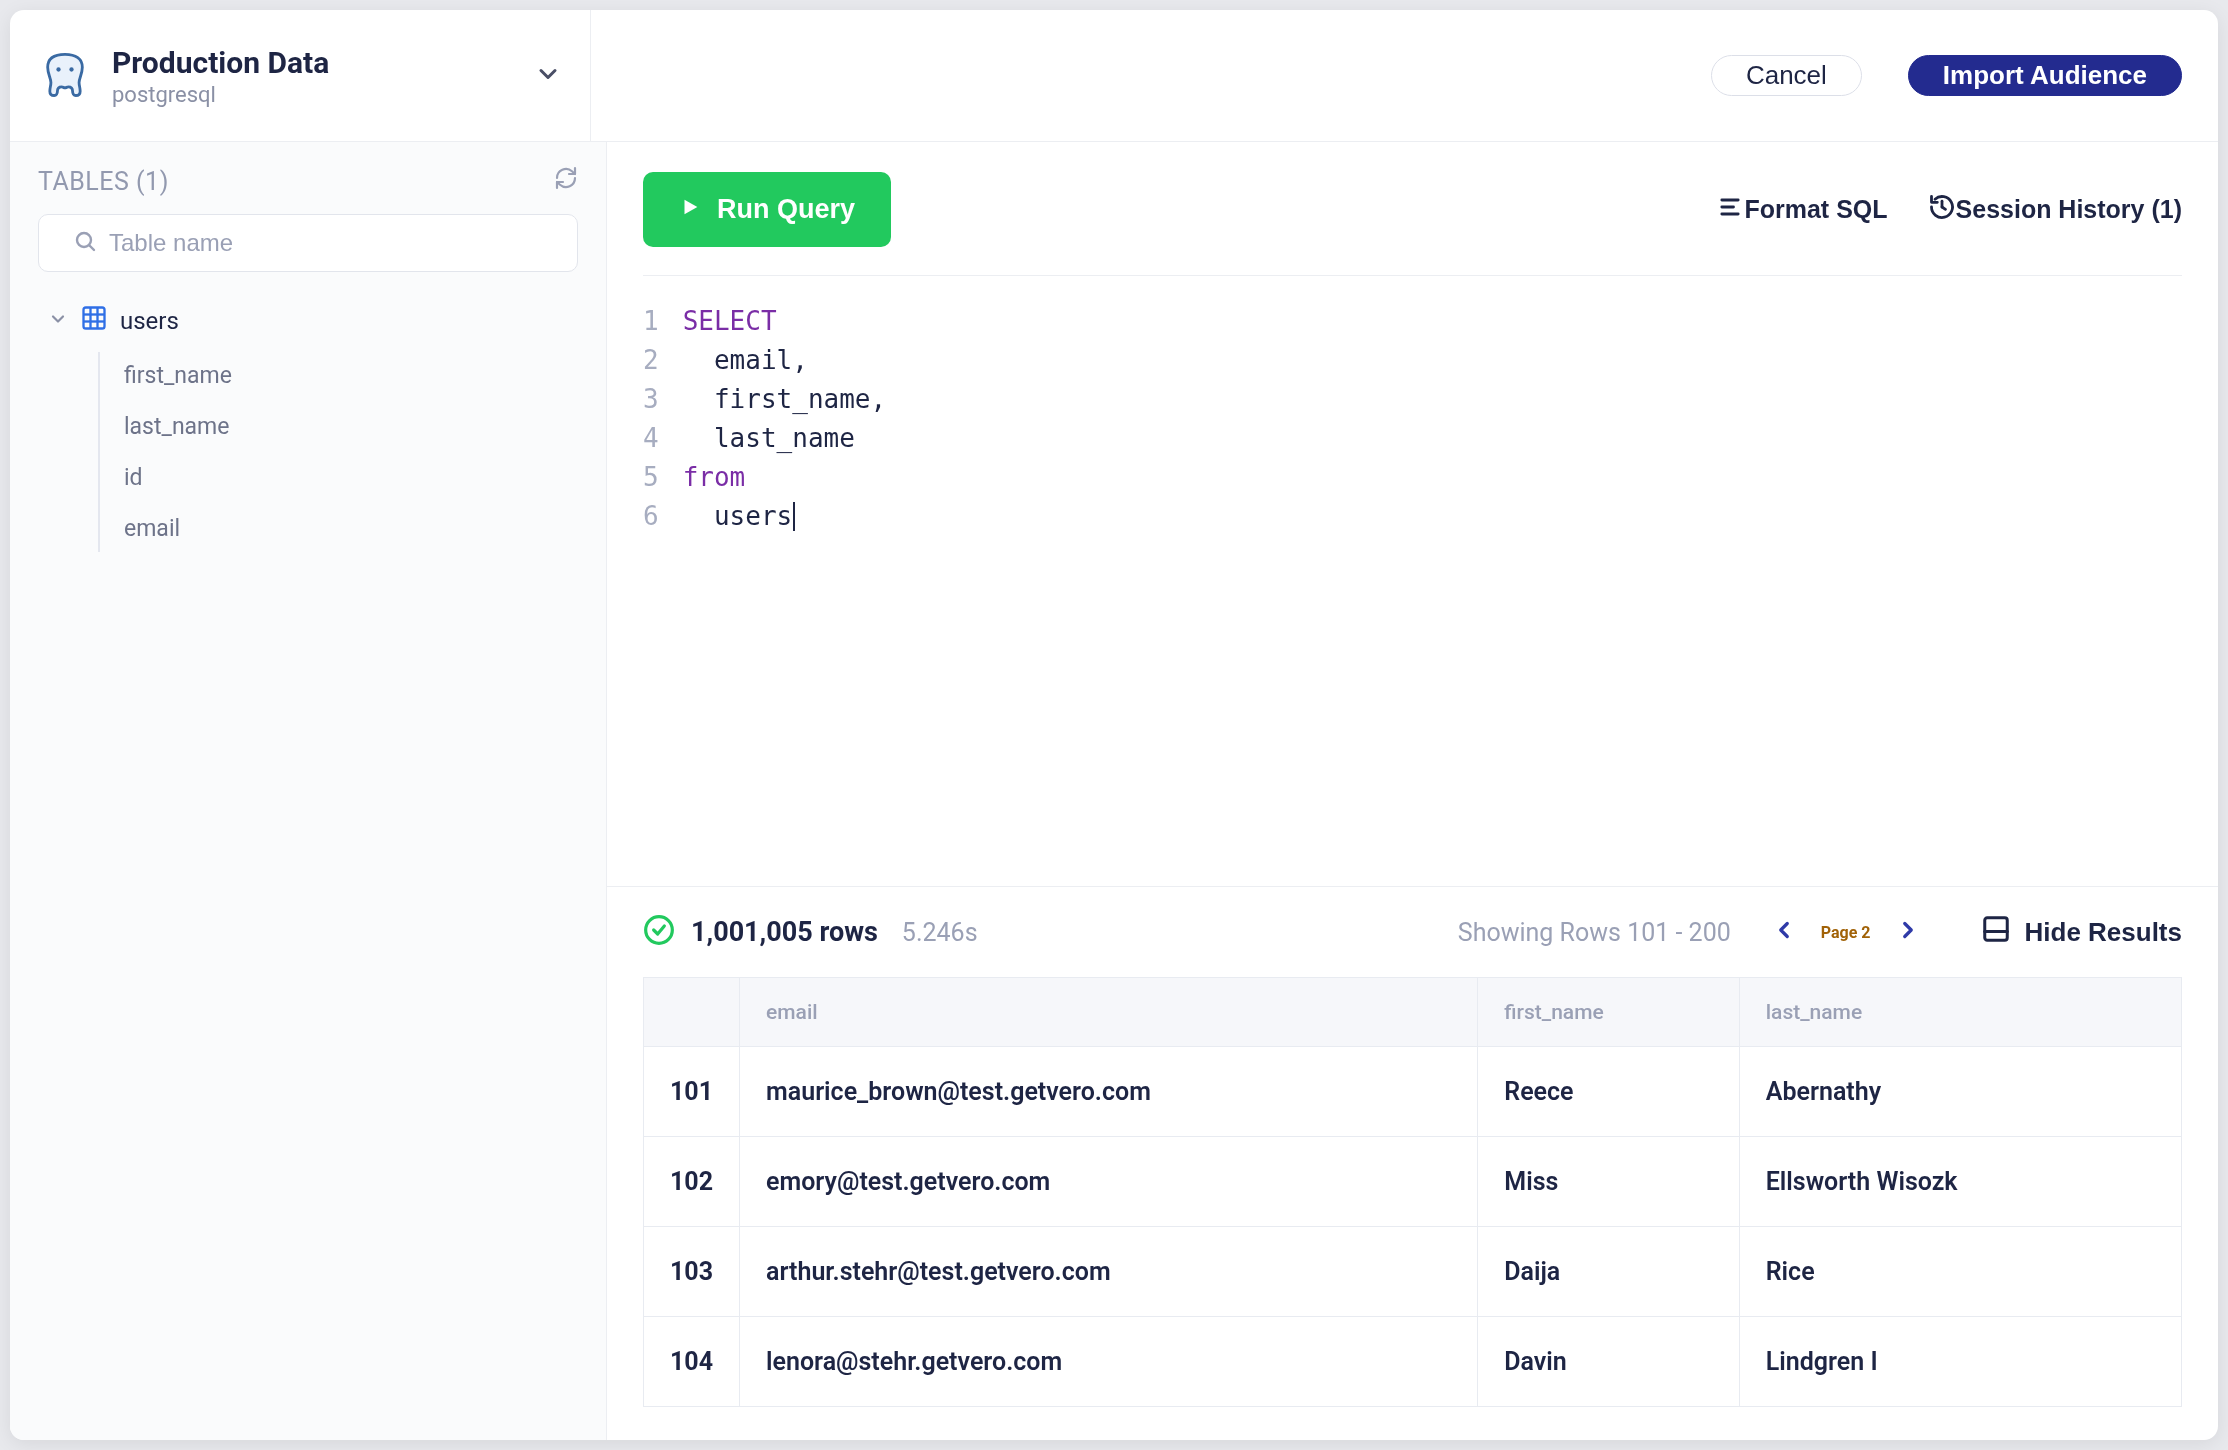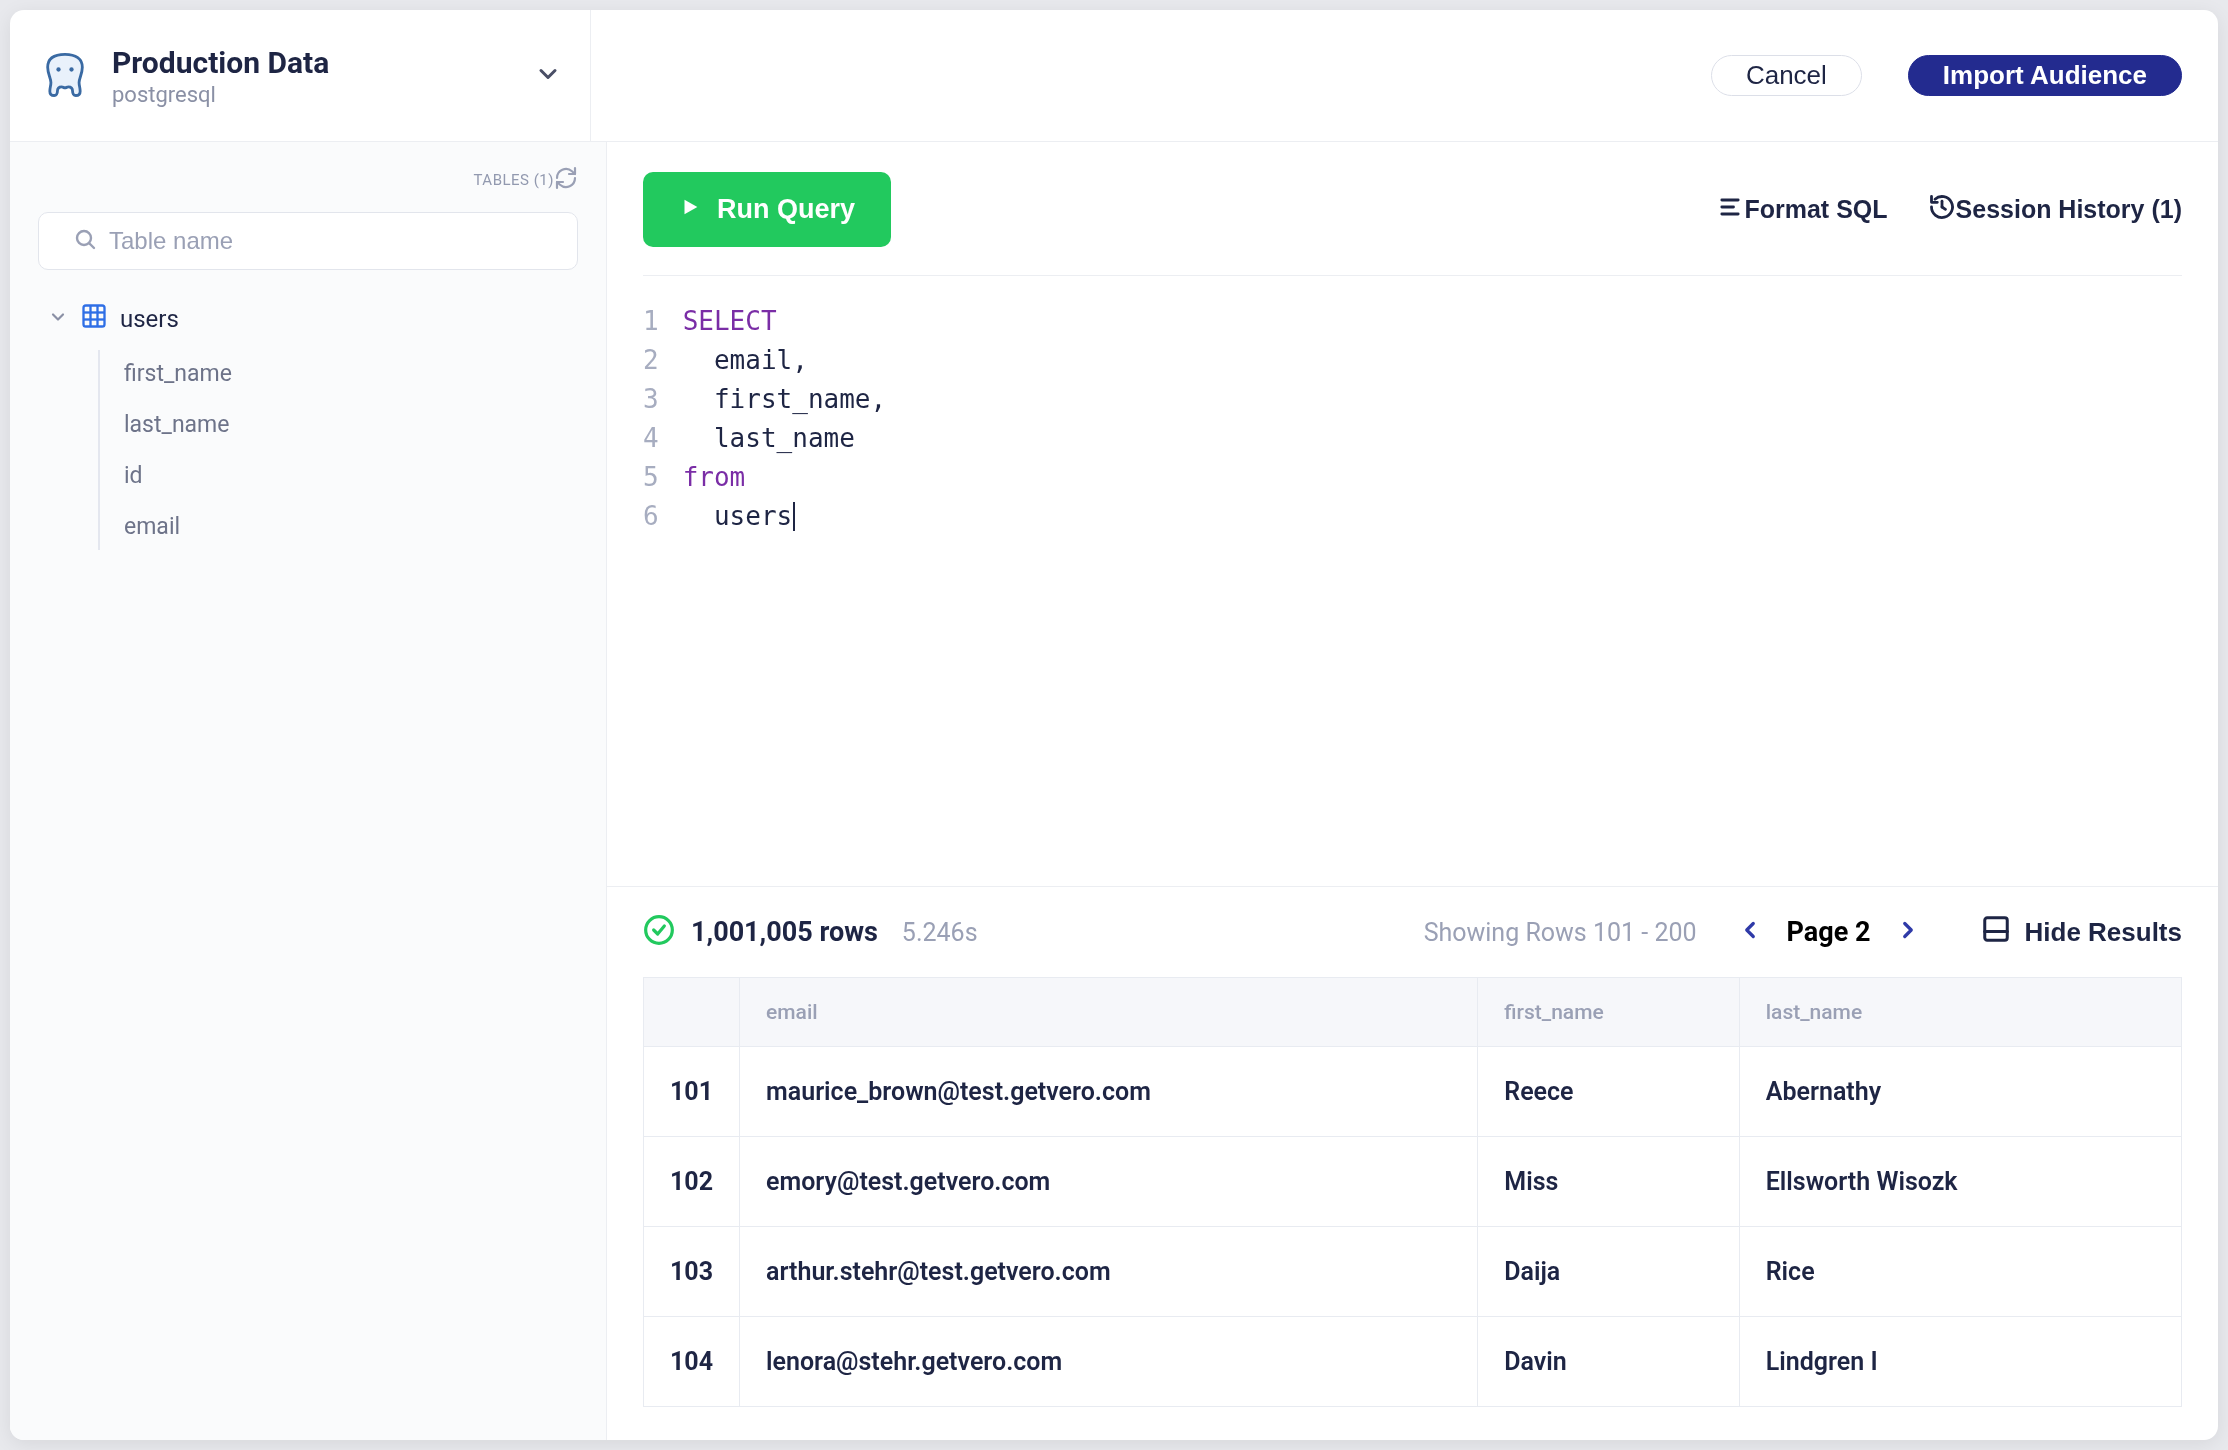--- a/index.html
+++ b/index.html
@@ -78,23 +78,23 @@
     width: 597px;
     border-right: 1px solid #eceef2;
     background: #fafbfc;
     padding: 24px 28px;
     display: flex;
     flex-direction: column;
   }
   .tables-hdr {
     display: flex;
     align-items: center;
-    justify-content: flex-end;
+    justify-content: space-between;
     color: #9299af;
-    font-size: 15px;
+    font-size: 25px;
     letter-spacing: 0.5px;
     margin-bottom: 18px;
   }
   .searchwrap {
     display: flex;
     align-items: center;
     gap: 12px;
     background: #fff;
     border: 1.5px solid #e2e5ec;
     border-radius: 10px;
@@ -215,21 +215,21 @@
   }
   .check { color: #22c95e; }
   .rowcount { font-size: 27px; font-weight: 700; color: #1e2544; }
   .timing { font-size: 25px; color: #9aa0b5; margin-left: 8px; }
   .showing { font-size: 25px; color: #9aa0b5; margin-left: auto; margin-right: 20px; }
   .pager {
     display: flex;
     align-items: center;
     gap: 20px;
   }
-  .pagelabel { font-size: 27px; font-weight: 700; color: #000000; }
+  .pagelabel { font-size: 16px; font-weight: 700; color: #a16207; }
   .pagearrow { color: #2f3aa8; cursor: pointer; padding: 4px; }
   .hideres {
     display: flex;
     align-items: center;
     gap: 14px;
     font-size: 26px;
     font-weight: 700;
     color: #1e2544;
     margin-left: 40px;
     cursor: pointer;

